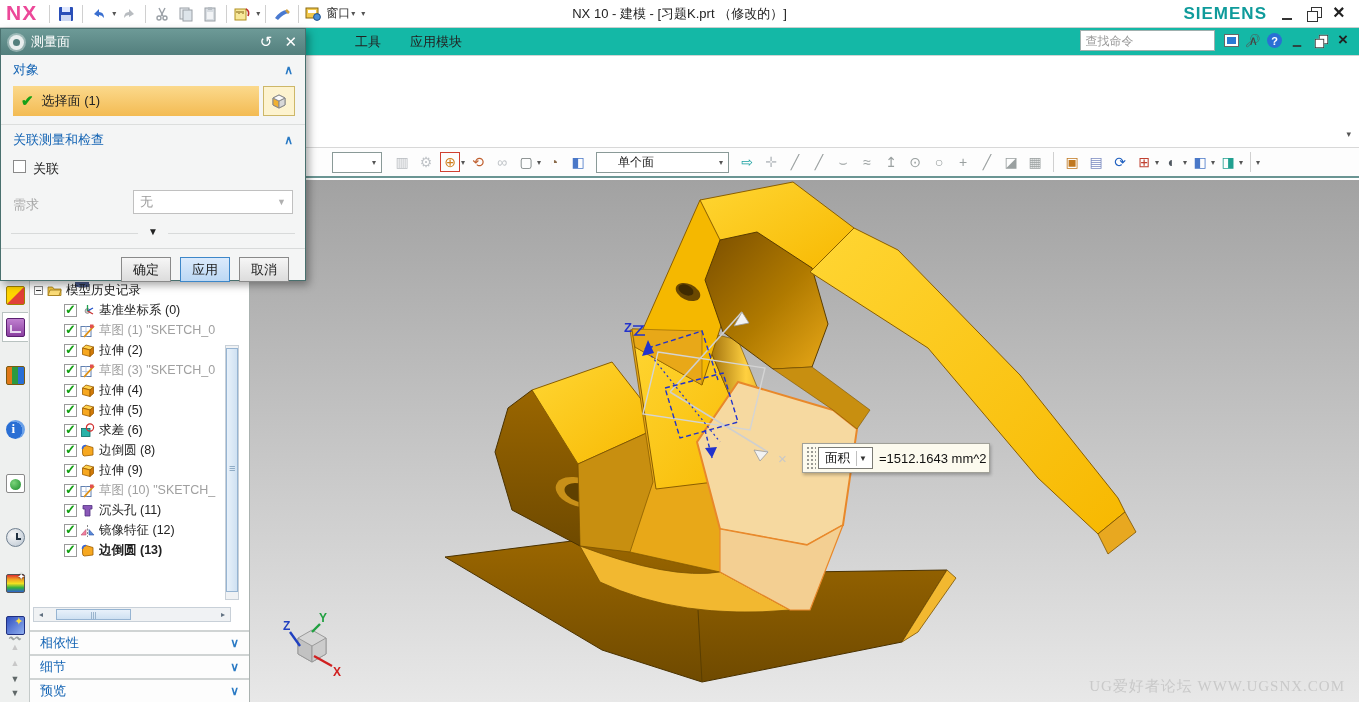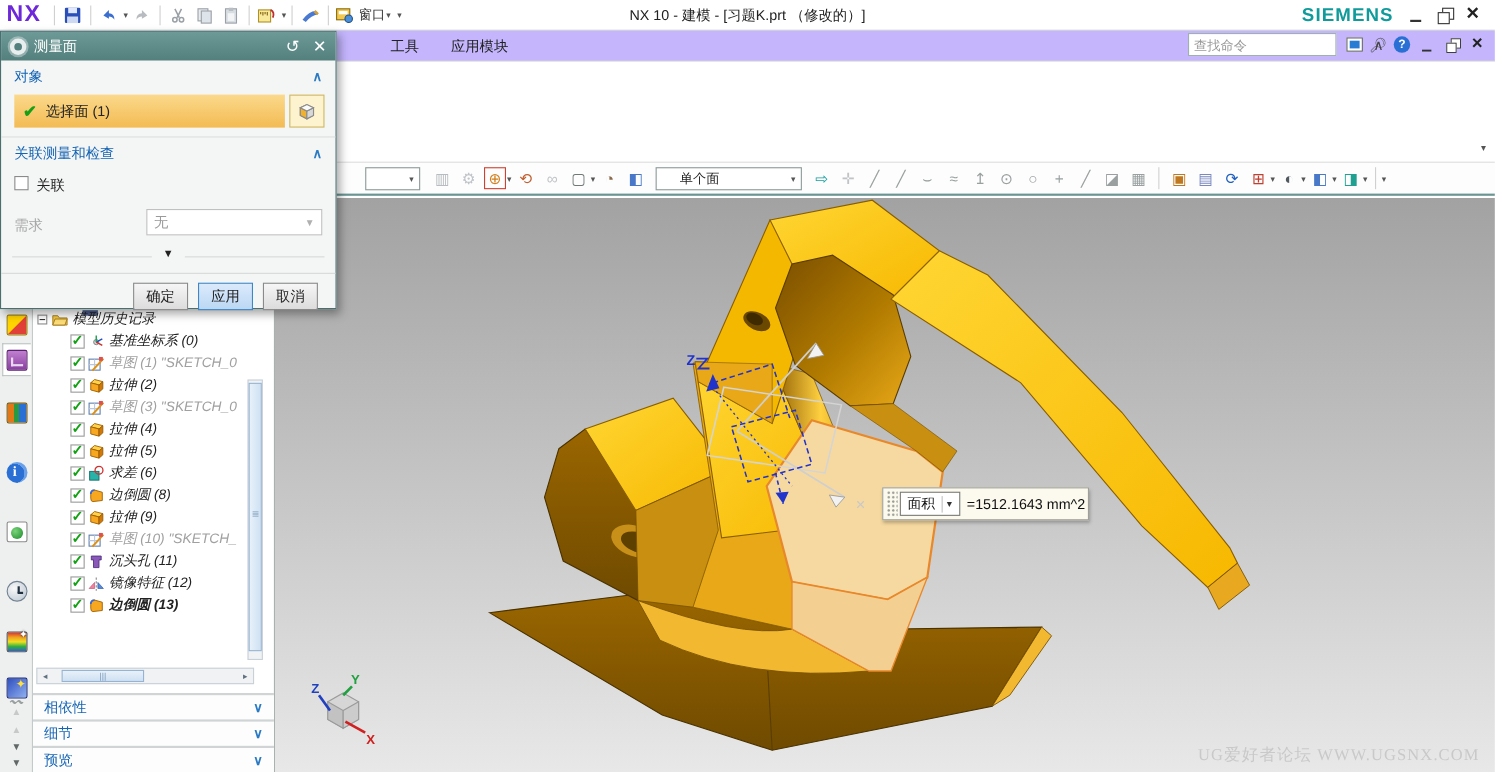--- a/index.html
+++ b/index.html
@@ -3,38 +3,38 @@
 <meta charset="utf-8">
 <style>
   * { margin:0; padding:0; box-sizing:border-box; }
   html,body { width:1359px; height:702px; overflow:hidden;
     font-family:"Liberation Sans", sans-serif; background:#fff; }
   .app { position:relative; width:1359px; height:702px; }
 
   
   .titlebar { position:absolute; left:0; top:0; width:100%; height:28px;
     background:#ffffff; border-bottom:1px solid #c9cfce; display:flex; align-items:center; }
-  .nx-logo { font-weight:bold; font-size:21px; color:#6d28d9; letter-spacing:1px; padding:0 8px 2px 6px; }
+  .nx-logo { font-weight:bold; font-size:21px; color:#ec4899; letter-spacing:1px; padding:0 8px 2px 6px; }
   .qsep { width:1px; height:18px; background:#d0d0d0; margin:0 4px; }
   .qbtn { display:inline-flex; align-items:center; justify-content:center;
     width:22px; height:22px; margin:0 1px; }
   .qbtn svg { display:block; }
   .dd-arrow { font-size:8px; color:#555; margin:0 1px; }
   .win-group { display:flex; align-items:center; margin-left:2px; font-size:12px; color:#333; }
   .title-center { position:absolute; left:0; right:0; text-align:center; font-size:13px; color:#222; pointer-events:none; }
   .brand { margin-left:auto; font-weight:bold; font-size:17px; color:#0f9b9b; letter-spacing:1px; padding-right:14px; }
   .wbtns { display:flex; align-items:center; gap:12px; padding-right:12px; }
   .wbtn { width:14px; height:14px; position:relative; cursor:default; }
   .wbtn.min::after { content:""; position:absolute; left:1px; right:3px; bottom:1px; border-bottom:2px solid #333; }
   .wbtn.rest::before { content:""; position:absolute; left:4px; top:0; width:9px; height:9px; border:1.5px solid #333; background:#fff; }
   .wbtn.rest::after { content:""; position:absolute; left:0; top:4px; width:9px; height:9px; border:1.5px solid #333; background:#fff; }
   .wbtn.close::after { content:"×"; position:absolute; left:0; top:-6px; font-size:20px; color:#222; font-weight:bold; }
 
   
-  .menurow { position:absolute; left:0; top:28px; width:100%; height:28px; background:#c4b5fd;
+  .menurow { position:absolute; left:0; top:28px; width:100%; height:28px; background:#14b8a6;
     border-bottom:1px solid #cfd5d4; }
   .menu-item { position:absolute; top:0; height:28px; line-height:28px; font-size:13px; color:#222; padding:0 10px; }
   .menurow-right { position:absolute; right:8px; top:2px; display:flex; align-items:center; gap:9px; }
   .searchbox { width:135px; height:21px; background:#fff; border:1px solid #9fb0ae; display:flex; align-items:center; }
   .searchbox input { border:none; outline:none; flex:1; font-size:12px; padding:0 4px; color:#333; background:transparent;
     font-family:"Liberation Sans",sans-serif; }
   .searchbox input::placeholder { color:#9a9a9a; }
   .mag { font-size:13px; color:#555; padding-right:3px; }
   .mr-icon { font-size:13px; color:#444; }
   .fullscr { width:15px; height:13px; border:1.5px solid #666; background:#fff; position:relative; }
@@ -93,21 +93,21 @@
   .navigator { width:220px; height:100%; background:#fff; border-right:1px solid #aab2b0; position:relative; font-size:12.5px; }
   .tree { position:absolute; left:0; top:100px; width:192px; }
   .tree-row { height:20px; display:flex; align-items:center; white-space:nowrap; overflow:hidden; }
   .tree-row .indent { display:inline-block; }
   .minusbox { width:9px; height:9px; border:1px solid #8a8a8a; background:#fff; position:relative; margin-right:4px; flex:none; }
   .minusbox::after { content:""; position:absolute; left:1px; right:1px; top:3px; border-top:1px solid #333; }
   .cb { width:13px; height:13px; background:#fff; border:1px solid #9a9a9a; position:relative; margin-right:3px; flex:none; }
   .cb::after { content:"✓"; position:absolute; left:0px; top:-3px; color:#14a014; font-weight:bold; font-size:13px; }
   .fi { width:15px; height:15px; margin-right:4px; flex:none; }
   .fi svg { display:block; width:15px; height:15px; }
-  .tlabel { color:#222;font-style:italic; }
+  .tlabel { color:#222; }
   .tlabel.gray { color:#a0a0a0; }
   .tlabel.bold { font-weight:bold; }
   .frag { position:absolute; left:45px; top:102px; width:14px; height:5px; background:#4a5a8a; }
   .vscroll { position:absolute; right:10px; top:165px; width:14px; height:255px; background:#f0f2f4; border:1px solid #c8d0d8; }
   .vthumb { position:absolute; left:0px; top:2px; width:12px; height:244px; background:#dcE8f4; border:1px solid #96b4d2;
     background:linear-gradient(90deg,#e8f1fa,#cfe1f2); }
   .vthumb::after { content:"≡"; position:absolute; left:2px; top:113px; color:#7a9ab8; font-size:11px; }
   .hscroll { position:absolute; left:3px; bottom:80px; width:198px; height:15px; background:#f0f2f4; border:1px solid #c8d0d8;
     display:flex; align-items:center; }
   .harrow { width:14px; text-align:center; font-size:8px; color:#607080; }

